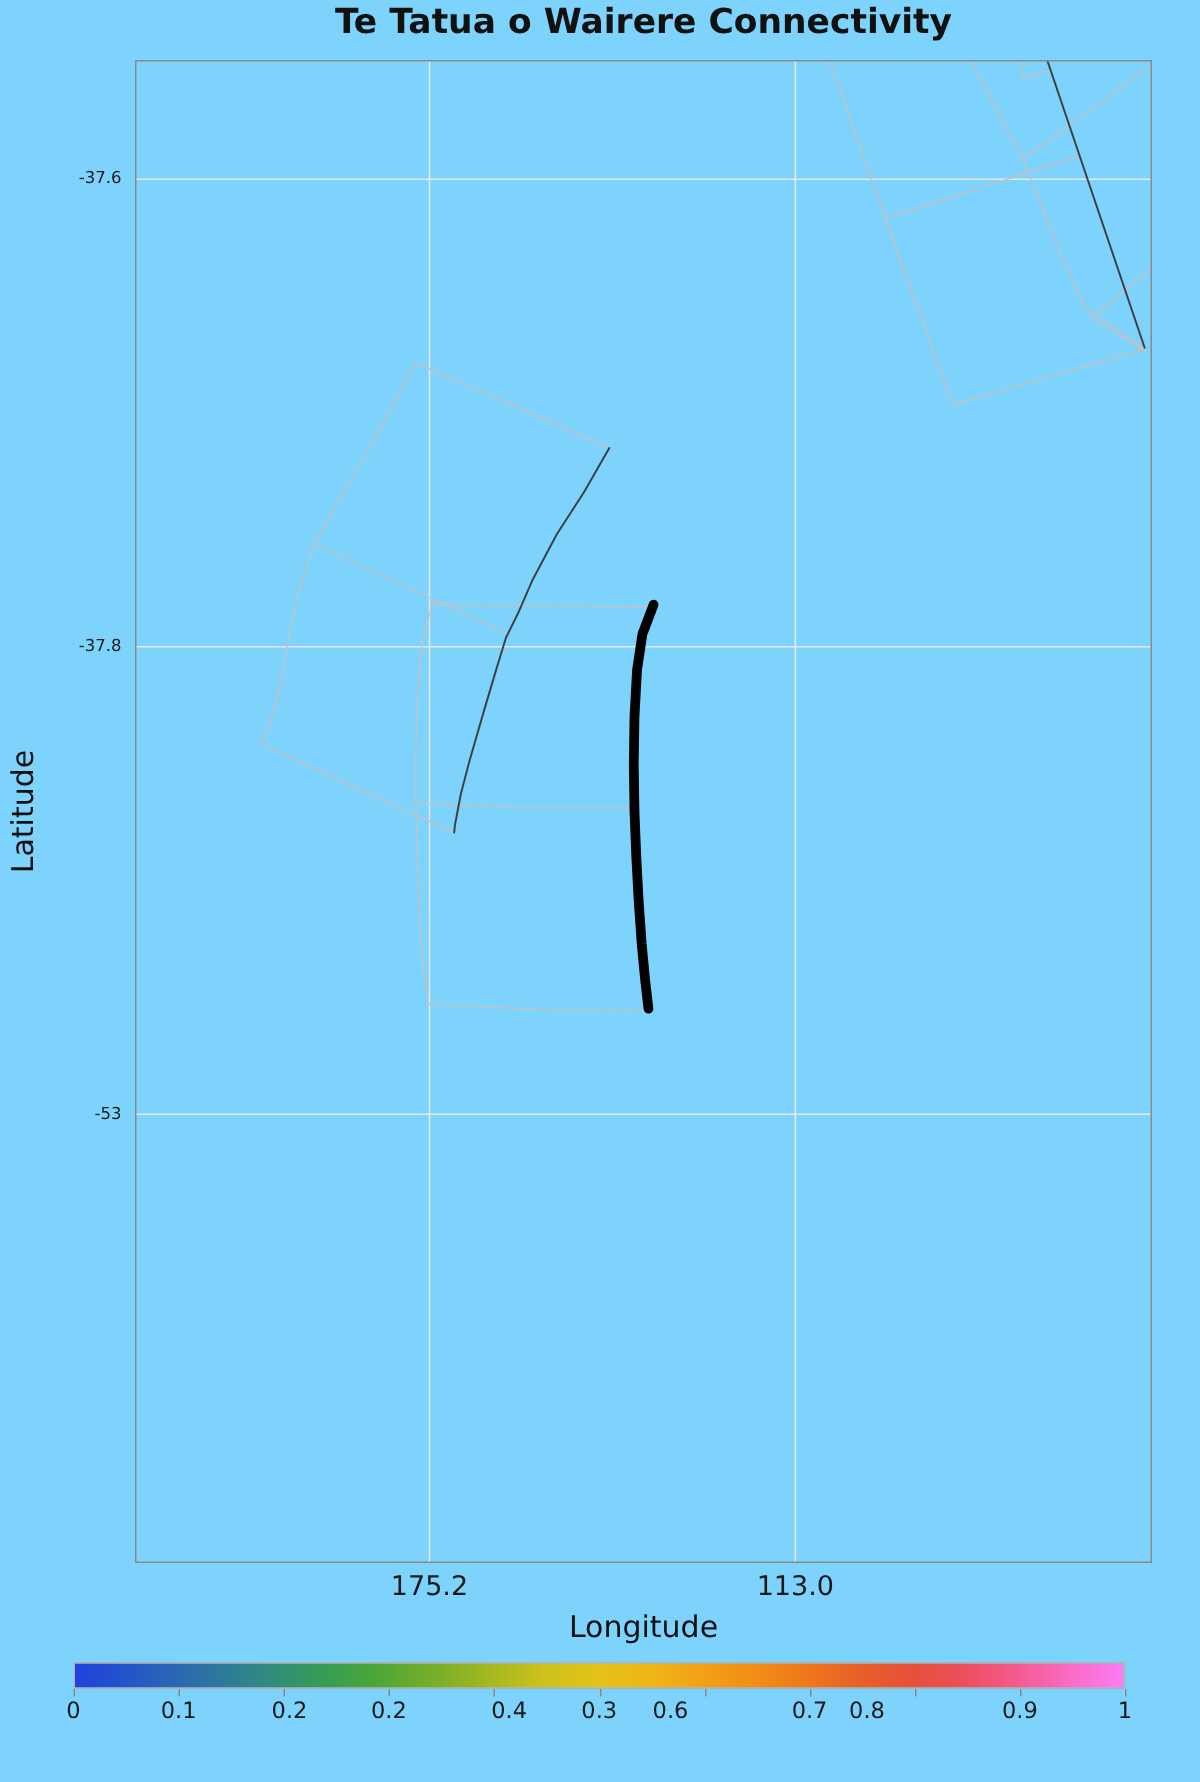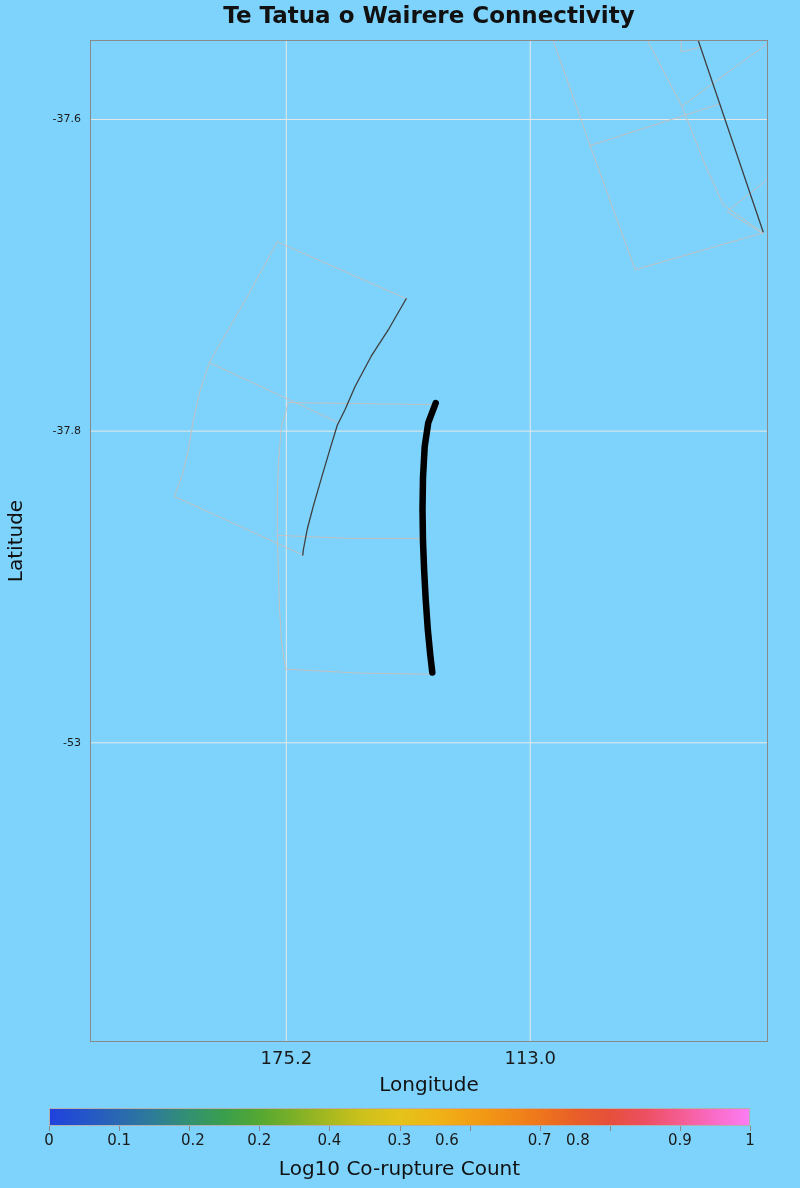--- a/index.html
+++ b/index.html
@@ -81,28 +81,27 @@
   <div id="cbar-tick-container">
       <div class="cbar-tick" style="left: 49px;"></div>
       <div class="cbar-ticklabel" style="left: 27px;">0</div>
       <div class="cbar-tick" style="left: 119.1px;"></div>
       <div class="cbar-ticklabel" style="left: 97.1px; text-align: center;">0.1</div>
       <div class="cbar-tick" style="left: 189.2px;"></div>
       <div class="cbar-ticklabel" style="left: 171px;">0.2</div>
       <div class="cbar-tick" style="left: 259.3px;"></div>
       <div class="cbar-ticklabel" style="left: 237.3px;">0.2</div>
       <div class="cbar-tick" style="left: 329.4px;"></div>
-      <div class="cbar-ticklabel" style="left: 307.4px;">0.4</div>
+      <div class="cbar-ticklabel" style="left: 307.4px; text-align: right;">0.4</div>
       <div class="cbar-tick" style="left: 399.5px;"></div>
       <div class="cbar-ticklabel" style="left: 377.5px;">0.3</div>
       <div class="cbar-tick" style="left: 469.6px;"></div>
       <div class="cbar-ticklabel" style="left: 425px;">0.6</div>
       <div class="cbar-tick" style="left: 539.7px;"></div>
       <div class="cbar-ticklabel" style="left: 517.7px;">0.7</div>
       <div class="cbar-tick" style="left: 609.8px;"></div>
       <div class="cbar-ticklabel" style="left: 556px;">0.8</div>
       <div class="cbar-tick" style="left: 679.9px;"></div>
       <div class="cbar-ticklabel" style="left: 657.9px;">0.9</div>
       <div class="cbar-tick" style="left: 750px;"></div>
       <div class="cbar-ticklabel" style="left: 728px;">1</div>
     </div>
-  <div class="cbar-label">Log10 Co-rupture Count</div>
 </div>
 
 </body></html>

